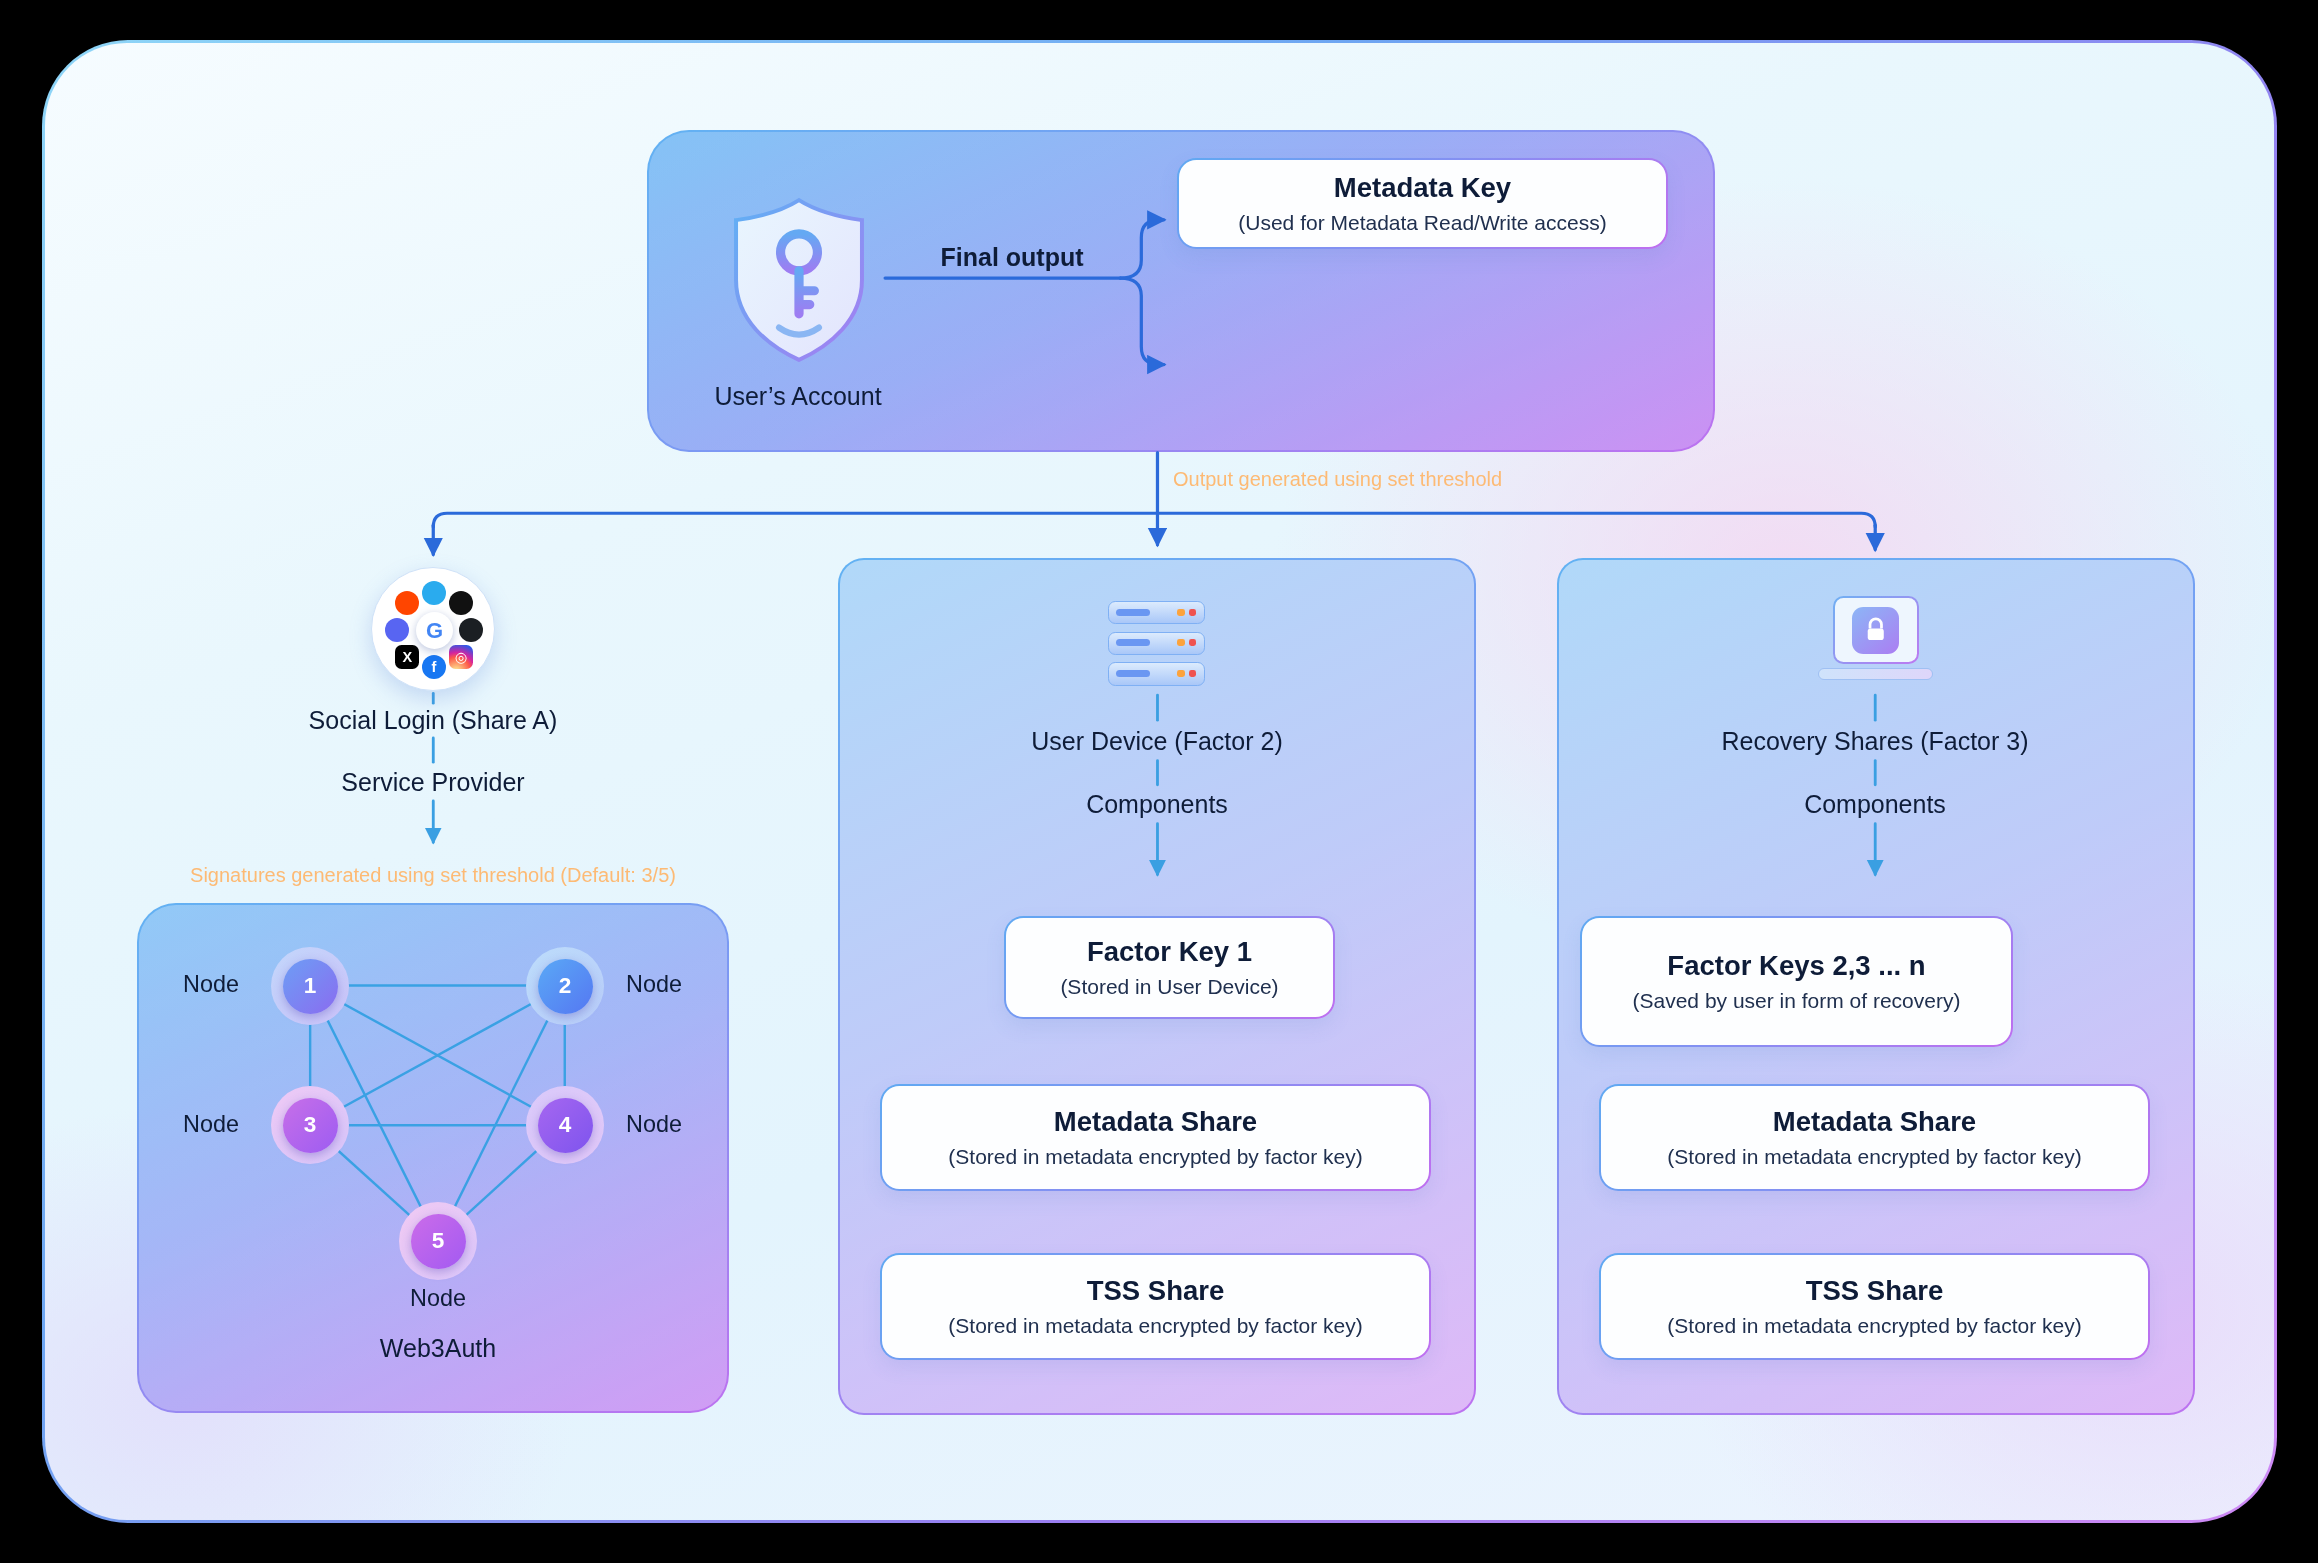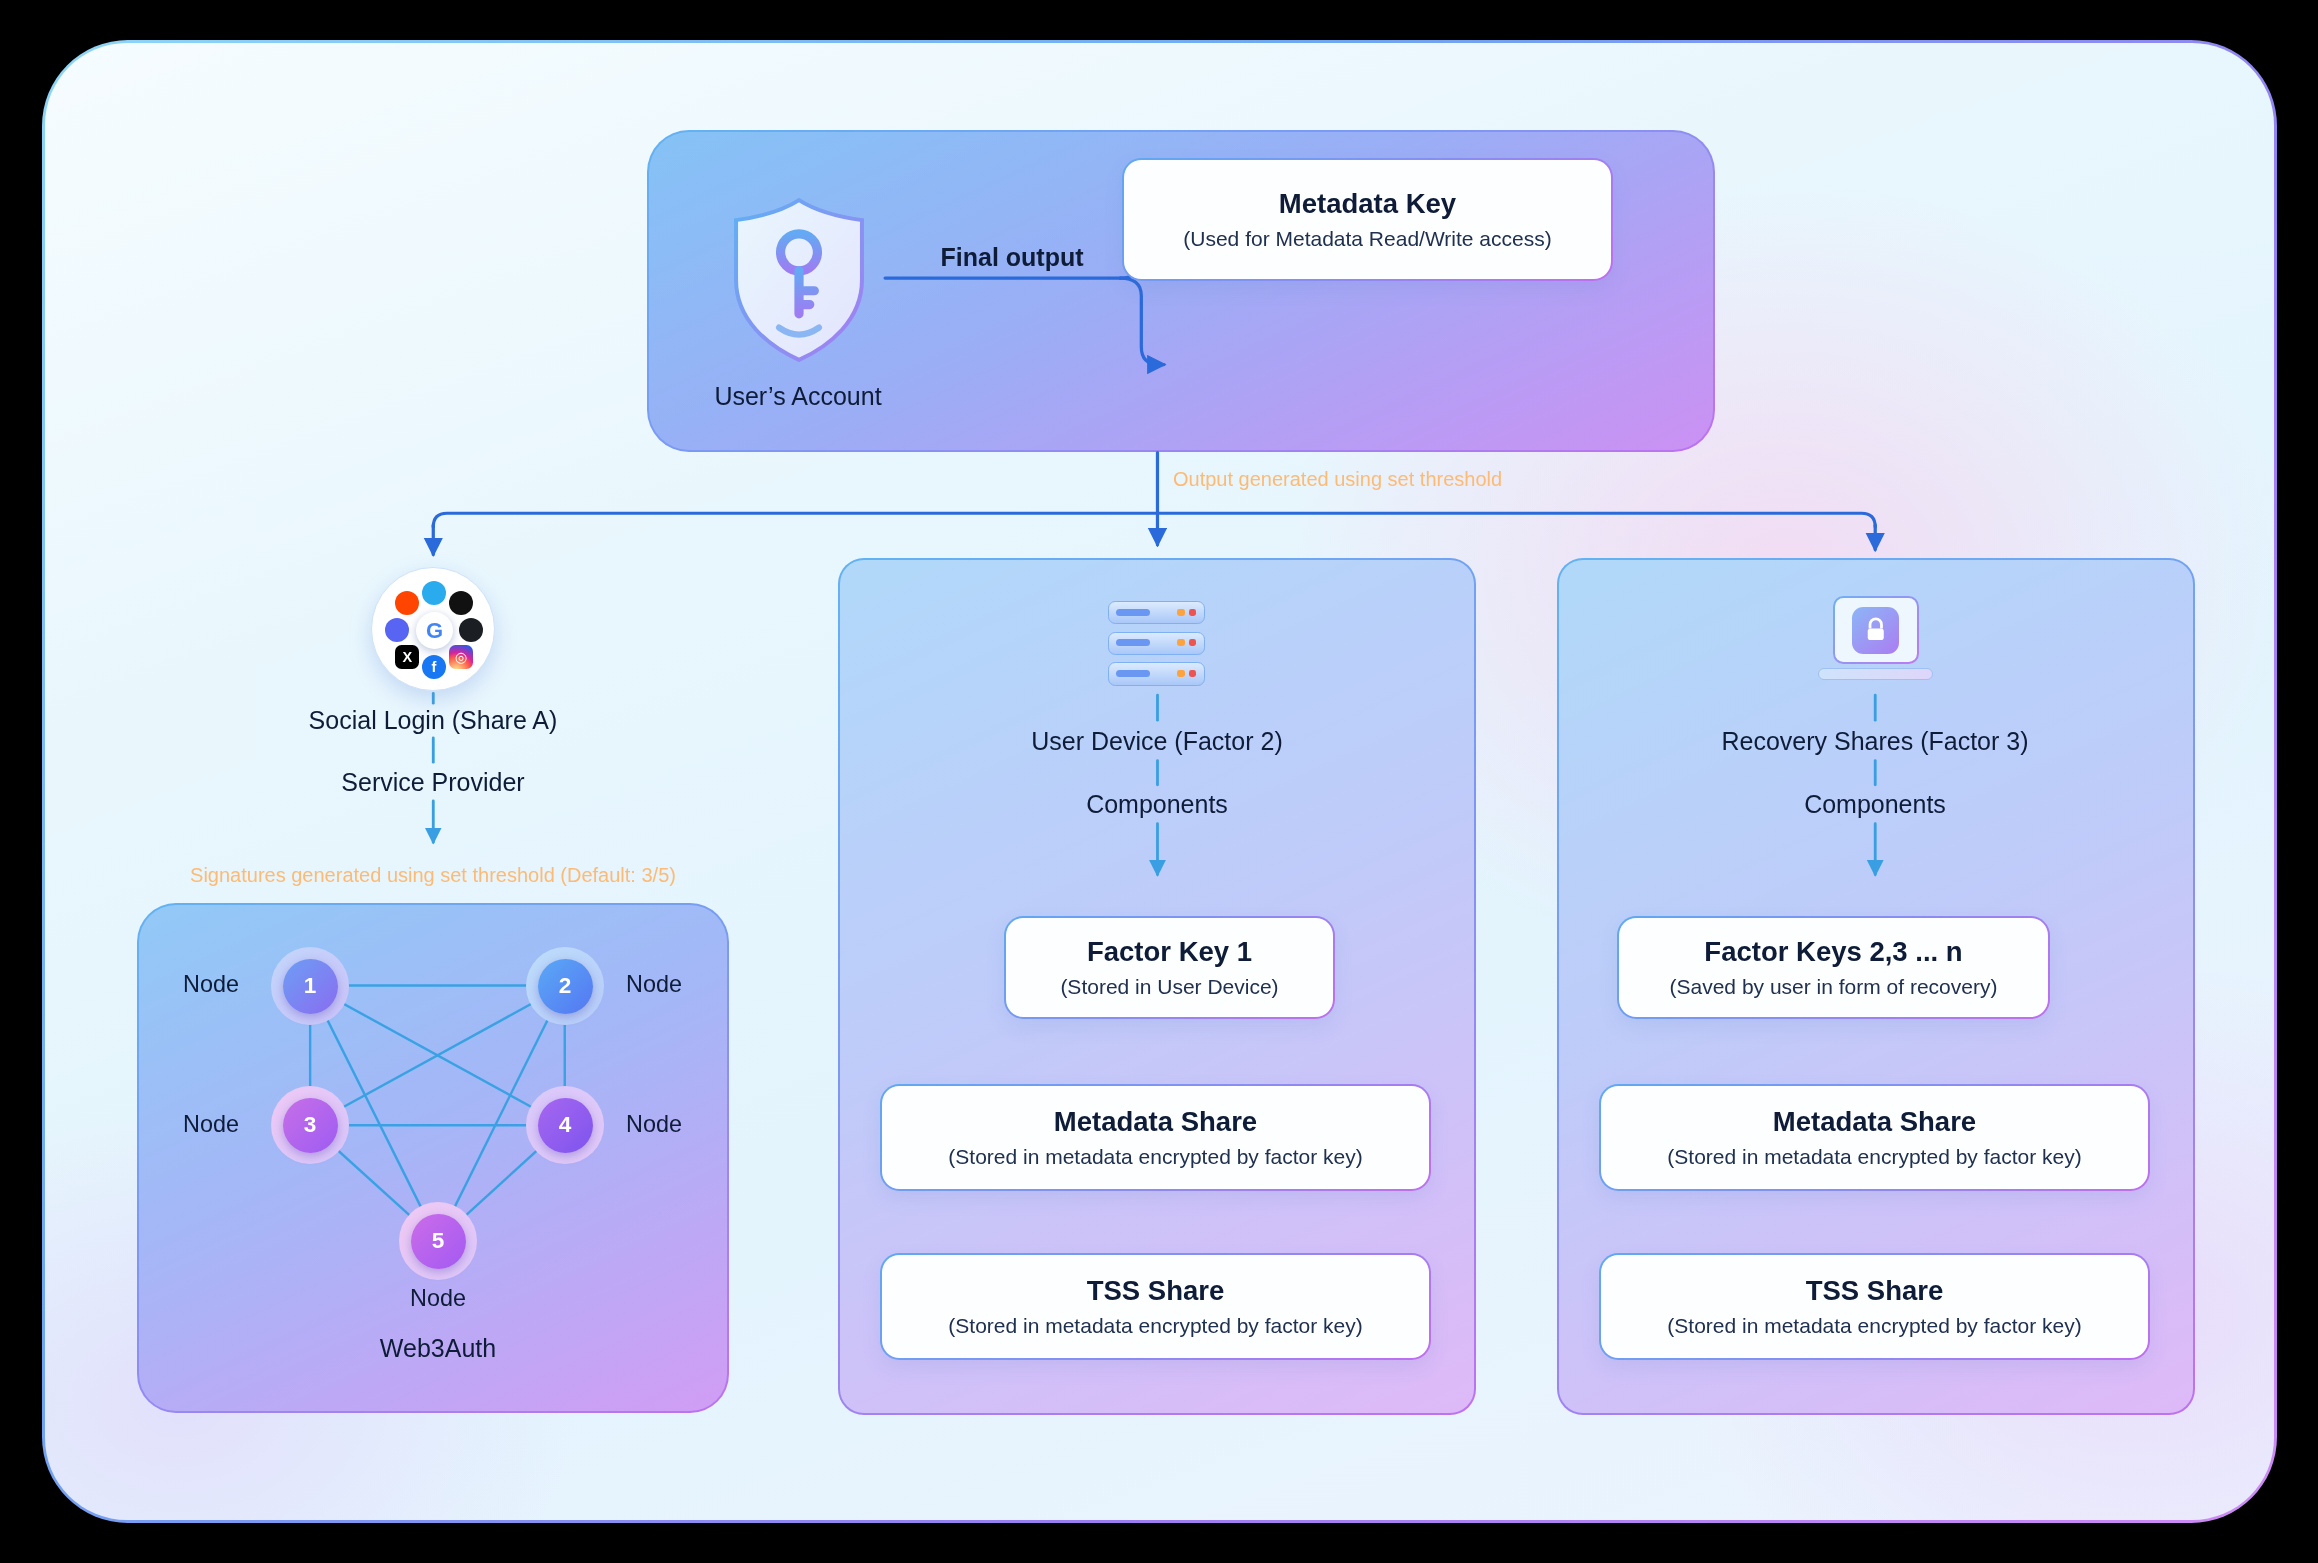--- a/index.html
+++ b/index.html
@@ -151,21 +151,21 @@
       </defs>
       <path d="M50 4 C61 11 76 15 91 17 V56 C91 82 70 99 50 108 C30 99 9 82 9 56 V17 C24 15 39 11 50 4 Z" fill="url(#shFill)" stroke="url(#shStroke)" stroke-width="2.6"></path>
       <circle cx="50" cy="38" r="12" fill="none" stroke="url(#keyGrad)" stroke-width="6"></circle>
       <path d="M50 50 V78 M50 63 H60 M50 72 H57" stroke="url(#keyGrad)" stroke-width="6" stroke-linecap="round" fill="none"></path>
       <path d="M37 87 Q50 96 63 87" stroke="#8ab6f3" stroke-width="4" fill="none" stroke-linecap="round"></path>
     </svg>
   </div>
   <div class="txt sec-label" style="left:798px;top:396px">User’s Account</div>
   <div class="txt sec-label semibold" style="left:1012px;top:257px">Final output</div>
 
-  <div class="card" style="left:1122px;top:158px;width:491px;height:123px">
+  <div class="card" style="left:1177px;top:158px;width:491px;height:91px">
     <div class="card-title">Metadata Key</div>
     <div class="card-sub">(Used for Metadata Read/Write access)</div>
   </div>
 
   <div class="txt note" style="left:1173px;top:479px;transform:translate(0,-50%)">Output generated using set threshold</div>
 
   <div class="social">
     <span class="mini" style="left:50px;top:13px;background:#2AABEE"></span>
     <span class="mini" style="left:77px;top:23.4px;background:#111"></span>
     <span class="mini" style="left:87px;top:50px;background:#1b1f23"></span>
@@ -255,21 +255,21 @@
           <path d="M7 11 V7.5 a5 5 0 0 1 10 0 V11" fill="none" stroke="#fff" stroke-width="2.4"></path>
           <rect x="5" y="11" width="14" height="10" rx="2.5" fill="#fff"></rect>
         </svg>
       </div>
     </div>
     <div class="lbase"></div>
   </div>
   <div class="txt sec-label" style="left:1875px;top:741px">Recovery Shares (Factor 3)</div>
   <div class="txt sec-label" style="left:1875px;top:804px">Components</div>
 
-  <div class="card" style="left:1617px;top:916px;width:433px;height:103px">
+  <div class="card" style="left:1580px;top:916px;width:433px;height:131px">
     <div class="card-title">Factor Keys 2,3 ... n</div>
     <div class="card-sub">(Saved by user in form of recovery)</div>
   </div>
   <div class="card" style="left:1599px;top:1084px;width:551px;height:107px">
     <div class="card-title">Metadata Share</div>
     <div class="card-sub">(Stored in metadata encrypted by factor key)</div>
   </div>
   <div class="card" style="left:1599px;top:1253px;width:551px;height:107px">
     <div class="card-title">TSS Share</div>
     <div class="card-sub">(Stored in metadata encrypted by factor key)</div>

